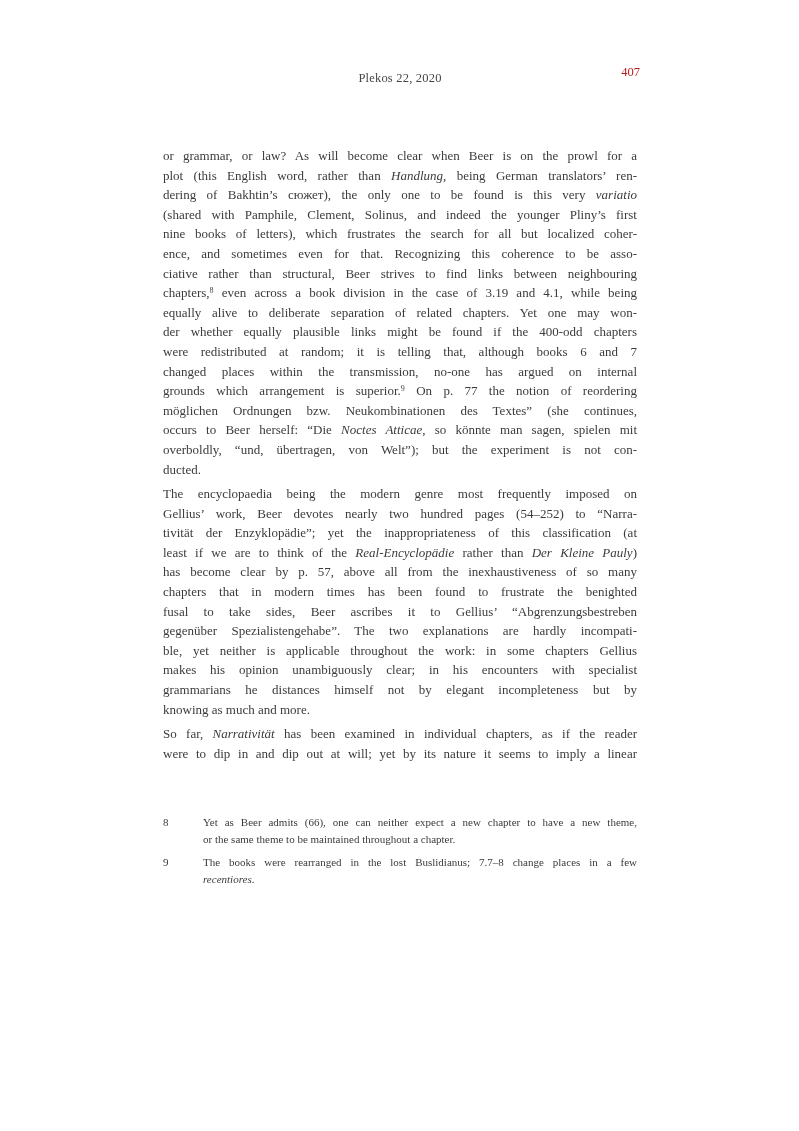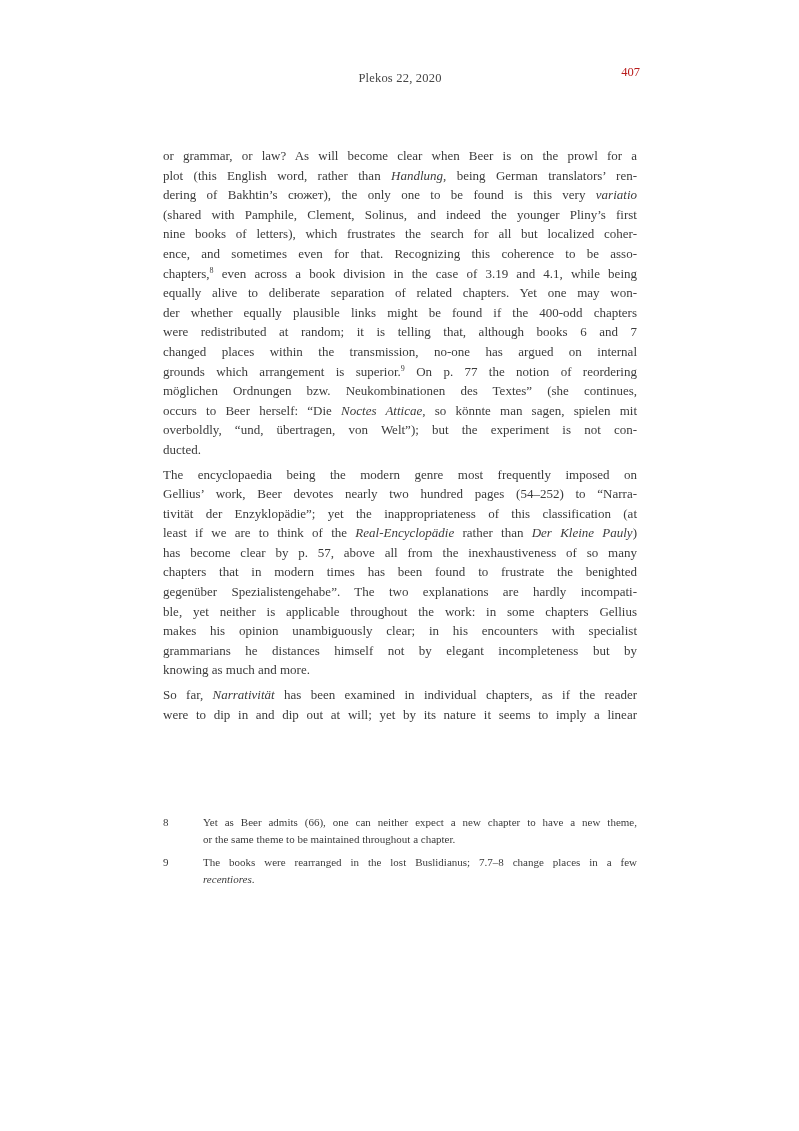--- a/index.html
+++ b/index.html
@@ -89,38 +89,40 @@
   <div class="page-number">407</div>
 
   <div class="text-block">
       <div class="paragraph">
         <div class="line"><span>or grammar, or law? As will become clear when Beer is on the prowl for a</span></div>
         <div class="line"><span>plot (this English word, rather than </span><em>Handlung</em><span>, being German translators’ ren-</span></div>
         <div class="line"><span>dering of Bakhtin’s сюжет), the only one to be found is this very </span><em>variatio</em></div>
         <div class="line"><span>(shared with Pamphile, Clement, Solinus, and indeed the younger Pliny’s first</span></div>
         <div class="line"><span>nine books of letters), which frustrates the search for all but localized coher-</span></div>
         <div class="line"><span>ence, and sometimes even for that. Recognizing this coherence to be asso-</span></div>
+        <div class="line"><span>ciative rather than structural, Beer strives to find links between neighbouring</span></div>
         <div class="line"><span>chapters,</span><sup>8</sup><span> even across a book division in the case of 3.19 and 4.1, while being</span></div>
         <div class="line"><span>equally alive to deliberate separation of related chapters. Yet one may won-</span></div>
         <div class="line"><span>der whether equally plausible links might be found if the 400-odd chapters</span></div>
         <div class="line"><span>were redistributed at random; it is telling that, although books 6 and 7</span></div>
         <div class="line"><span>changed places within the transmission, no-one has argued on internal</span></div>
         <div class="line"><span>grounds which arrangement is superior.</span><sup>9</sup><span> On p. 77 the notion of reordering</span></div>
         <div class="line"><span>möglichen Ordnungen bzw. Neukombinationen des Textes” (she continues,</span></div>
         <div class="line"><span>occurs to Beer herself: “Die </span><em>Noctes Atticae</em><span>, so könnte man sagen, spielen mit</span></div>
         <div class="line"><span>overboldly, “und, übertragen, von Welt”); but the experiment is not con-</span></div>
         <div class="line last"><span>ducted.</span></div>
       </div>
       <div class="paragraph">
         <div class="line"><span>The encyclopaedia being the modern genre most frequently imposed on</span></div>
         <div class="line"><span>Gellius’ work, Beer devotes nearly two hundred pages (54–252) to “Narra-</span></div>
         <div class="line"><span>tivität der Enzyklopädie”; yet the inappropriateness of this classification (at</span></div>
         <div class="line"><span>least if we are to think of the </span><em>Real-Encyclopädie</em><span> rather than </span><em>Der Kleine Pauly</em><span>)</span></div>
         <div class="line"><span>has become clear by p. 57, above all from the inexhaustiveness of so many</span></div>
         <div class="line"><span>chapters that in modern times has been found to frustrate the benighted</span></div>
+        <div class="line"><span>fusal to take sides, Beer ascribes it to Gellius’ “Abgrenzungsbestreben</span></div>
         <div class="line"><span>gegenüber Spezialistengehabe”. The two explanations are hardly incompati-</span></div>
         <div class="line"><span>ble, yet neither is applicable throughout the work: in some chapters Gellius</span></div>
         <div class="line"><span>makes his opinion unambiguously clear; in his encounters with specialist</span></div>
         <div class="line"><span>grammarians he distances himself not by elegant incompleteness but by</span></div>
         <div class="line last"><span>knowing as much and more.</span></div>
       </div>
       <div class="paragraph">
         <div class="line"><span>So far, </span><em>Narrativität</em><span> has been examined in individual chapters, as if the reader</span></div>
         <div class="line"><span>were to dip in and dip out at will; yet by its nature it seems to imply a linear</span></div>
       </div>

